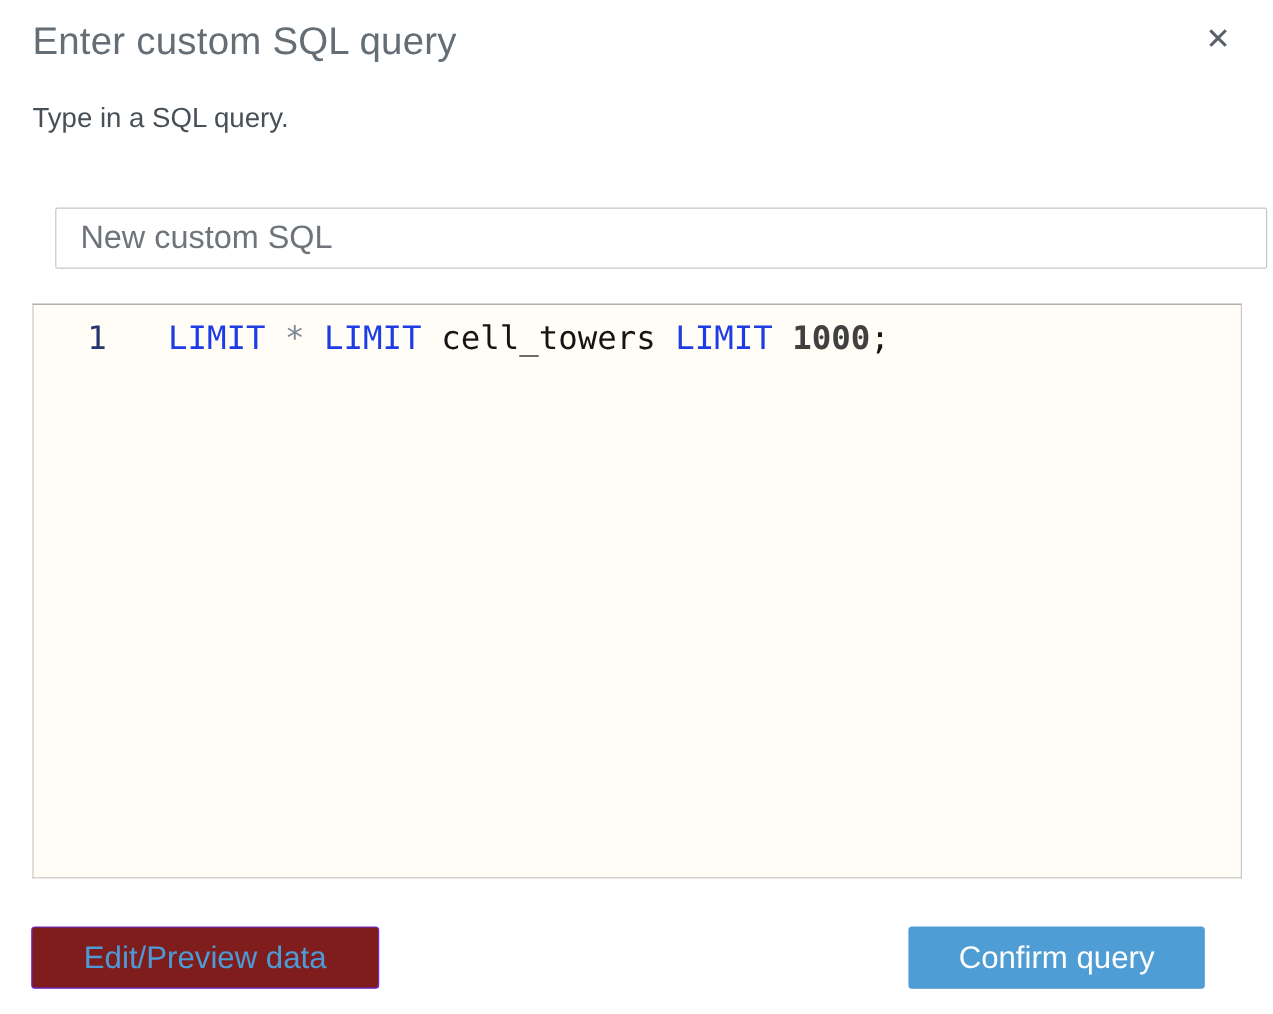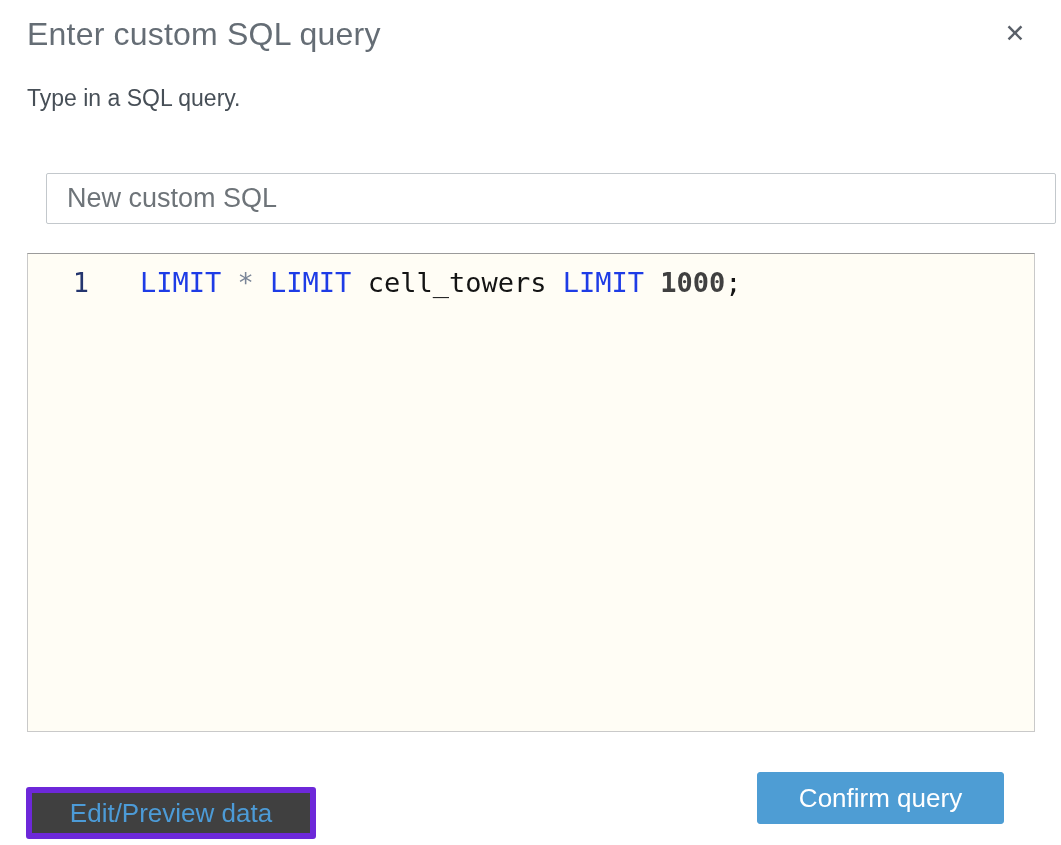--- a/index.html
+++ b/index.html
@@ -93,24 +93,23 @@
     top: 772px;
     height: 52px;
     border-radius: 3px;
     font-family: "Liberation Sans", sans-serif;
     font-size: 26px;
     cursor: pointer;
   }
   .btn-secondary {
     left: 26px;
     width: 290px;
-    background: #404040;
-    border: 6px solid #6d28d9;
+    background: #7f1d1d;
+    border: 1px solid #6d28d9;
     color: #4c9bd7;
-    margin-top: 15px;
   }
   .btn-primary {
     left: 757px;
     width: 247px;
     background: #4e9dd4;
     border: 1px solid #4e9dd4;
     color: #ffffff;
   }
 </style>
 </head>

